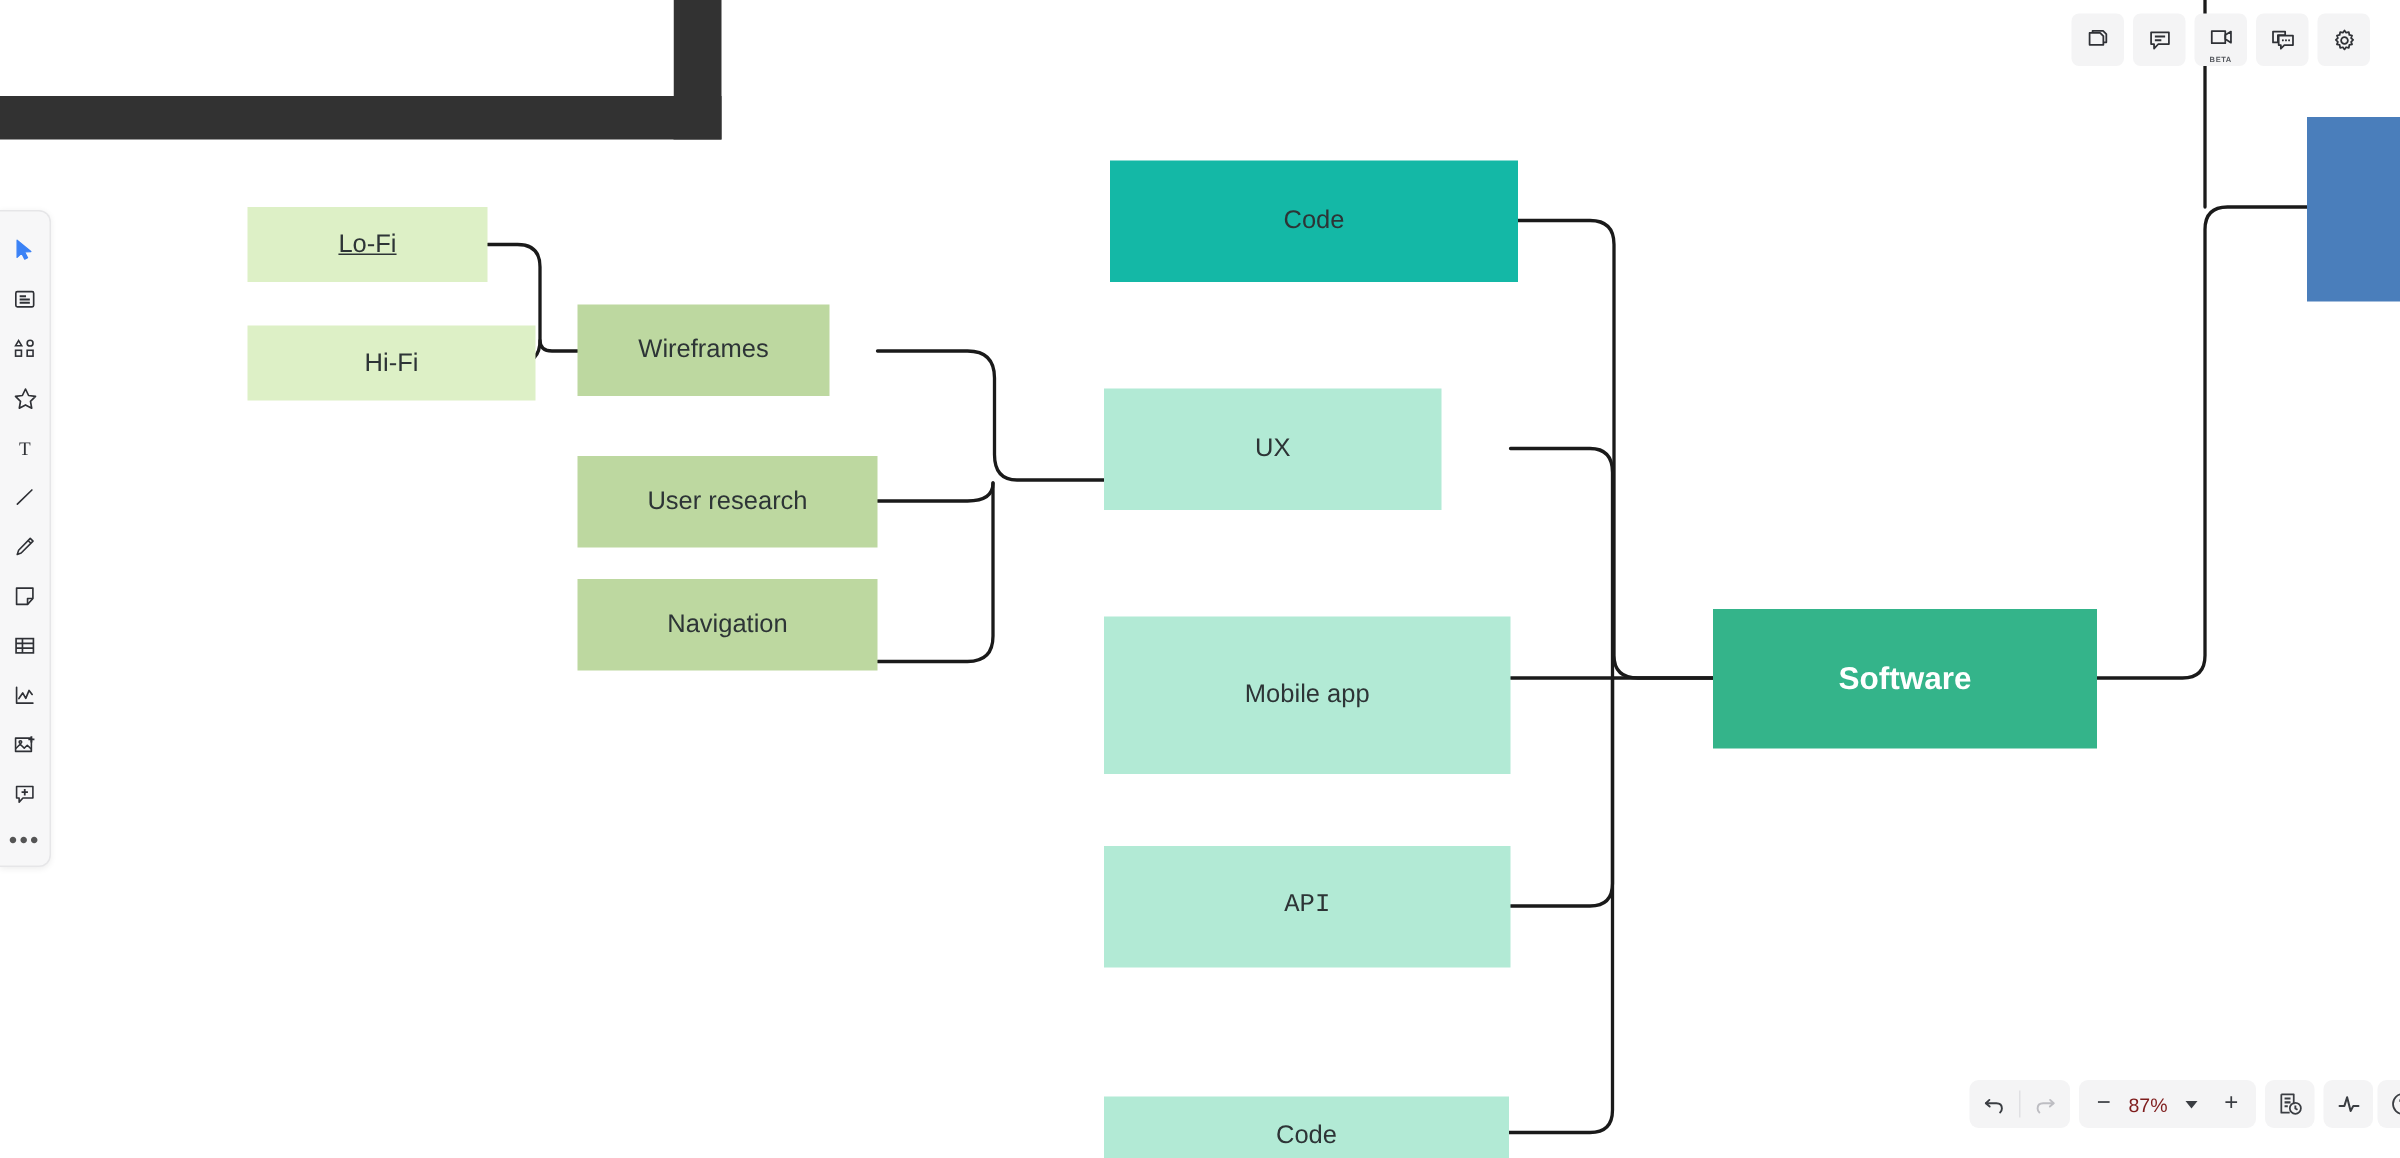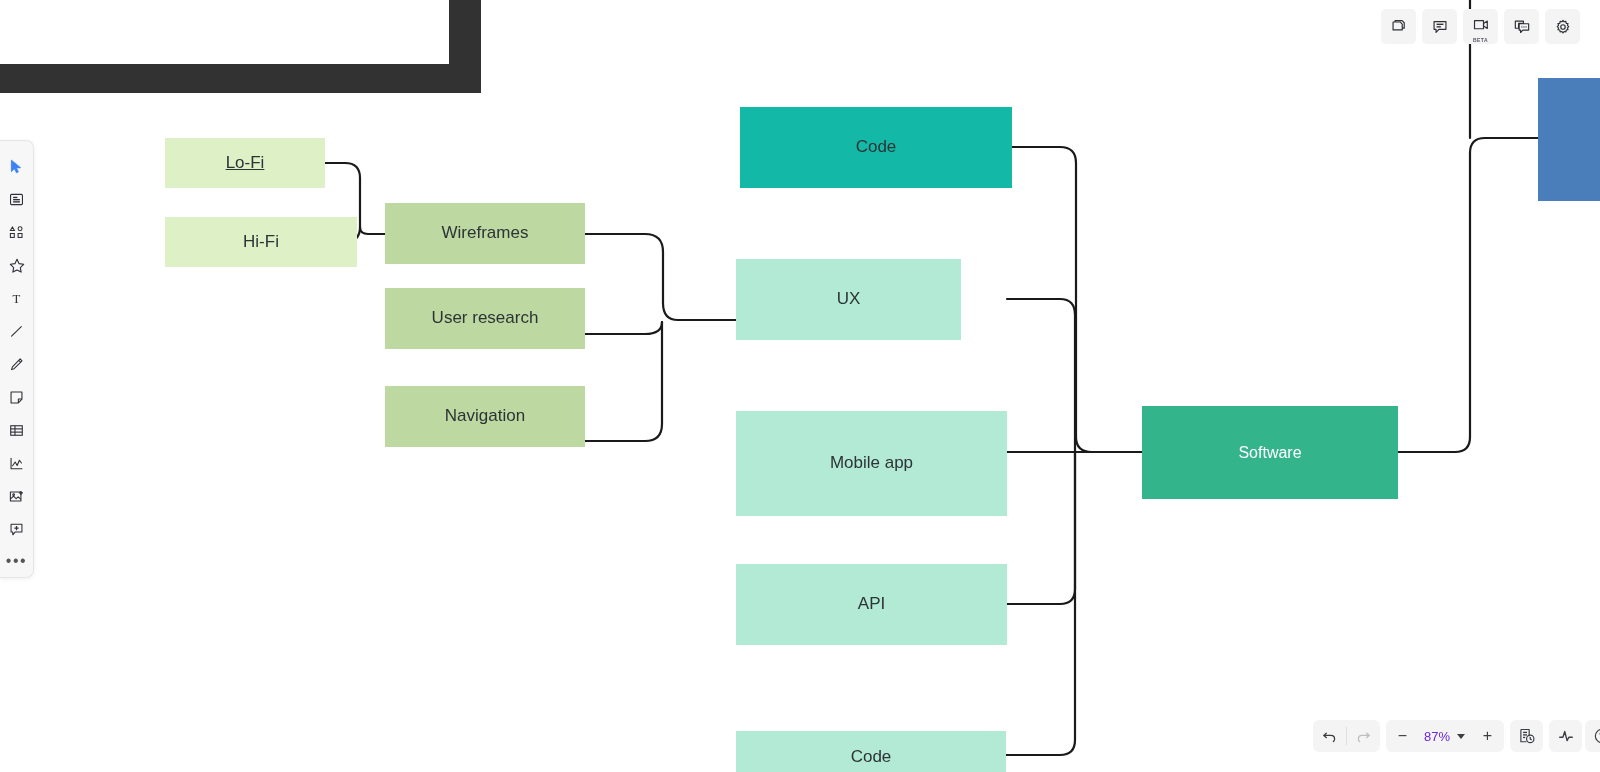--- a/index.html
+++ b/index.html
@@ -53,22 +53,22 @@
     text-align: center;
     color: #2d3436;
     font-size: 17px;
     line-height: 1.2;
     z-index: 3;
     padding: 2px 8px;
     white-space: nowrap;
   }
   .node.root {
     color: #ffffff;
-    font-size: 16px;
-    font-weight: normal;
+    font-size: 21px;
+    font-weight: bold;
   }
   .node.plain-blue { }
 
   
   .left-toolbar {
     position: absolute;
     left: 0px; top: 140px;
     width: 34px; height: 438px;
     background: #f7f7f8;
     border: 1px solid #e6e6e8;
@@ -154,23 +154,23 @@
     cursor: pointer;
     color: #3a3d42;
     font-size: 16px;
   }
   .bb-btn.disabled { color: #bdbdc2; }
   .bb-sep {
     width: 1px; height: 18px; background: #e0e0e3;
   }
   .zoom-level {
     font-size: 13px;
-    color: #6d28d9;
+    color: #7f1d1d;
     min-width: 36px;
-    text-align: center;
+    text-align: left;
     user-select: none;
   }
   .caret {
     width: 0; height: 0;
     border-left: 4px solid transparent;
     border-right: 4px solid transparent;
     border-top: 5px solid #3a3d42;
     margin-left: 2px;
     margin-right: 6px;
     cursor: pointer;
@@ -215,45 +215,45 @@
   </svg>
 
   <div class="node" style="left:165px; top:138px; width:160px; height:50px; background:#ddf0c6;text-decoration:underline;">
     <span>Lo-Fi</span>
   </div>
 
   <div class="node" style="left:165px; top:217px; width:192px; height:50px; background:#ddf0c6;">
     <span>Hi-Fi</span>
   </div>
 
-  <div class="node" style="left:385px; top:203px; width:200px; height:61px; background:#bdd8a0;">
+  <div class="node" style="left:385px; top:203px; width:168px; height:61px; background:#bdd8a0;">
     <span>Wireframes</span>
   </div>
 
-  <div class="node" style="left:385px; top:288px; width:200px; height:61px; background:#bdd8a0;">
+  <div class="node" style="left:385px; top:304px; width:200px; height:61px; background:#bdd8a0;">
     <span>User research</span>
   </div>
 
   <div class="node" style="left:385px; top:386px; width:200px; height:61px; background:#bdd8a0;">
     <span>Navigation</span>
   </div>
 
   <div class="node" style="left:740px; top:107px; width:272px; height:81px; background:#14b8a6;">
     <span>Code</span>
   </div>
 
   <div class="node" style="left:736px; top:259px; width:225px; height:81px; background:#b2ead5;">
     <span>UX</span>
   </div>
 
   <div class="node" style="left:736px; top:411px; width:271px; height:105px; background:#b2ead5;">
     <span>Mobile app</span>
   </div>
 
-  <div class="node" style="left:736px; top:564px; width:271px; height:81px; background:#b2ead5;">
+  <div class="node" style="left:736px; top:564px; width:271px; height:81px; background:#b2ead5;font-family:Liberation Mono, monospace;">
     <span>API</span>
   </div>
 
   <div class="node" style="left:736px; top:731px; width:270px; height:81px; background:#b2ead5; align-items:flex-start; padding-top:16px;">
     <span>Code</span>
   </div>
 
   <div class="node root" style="left:1142px; top:406px; width:256px; height:93px; background:#34b48a;">
     <span>Software</span>
   </div>

